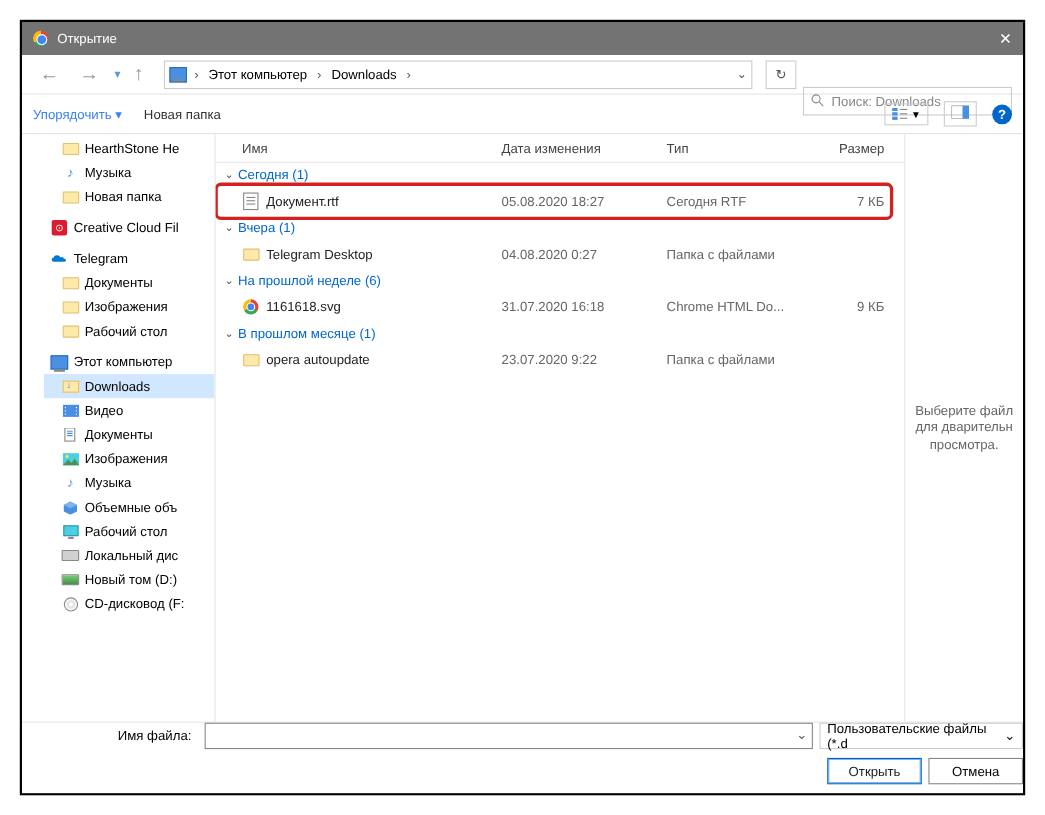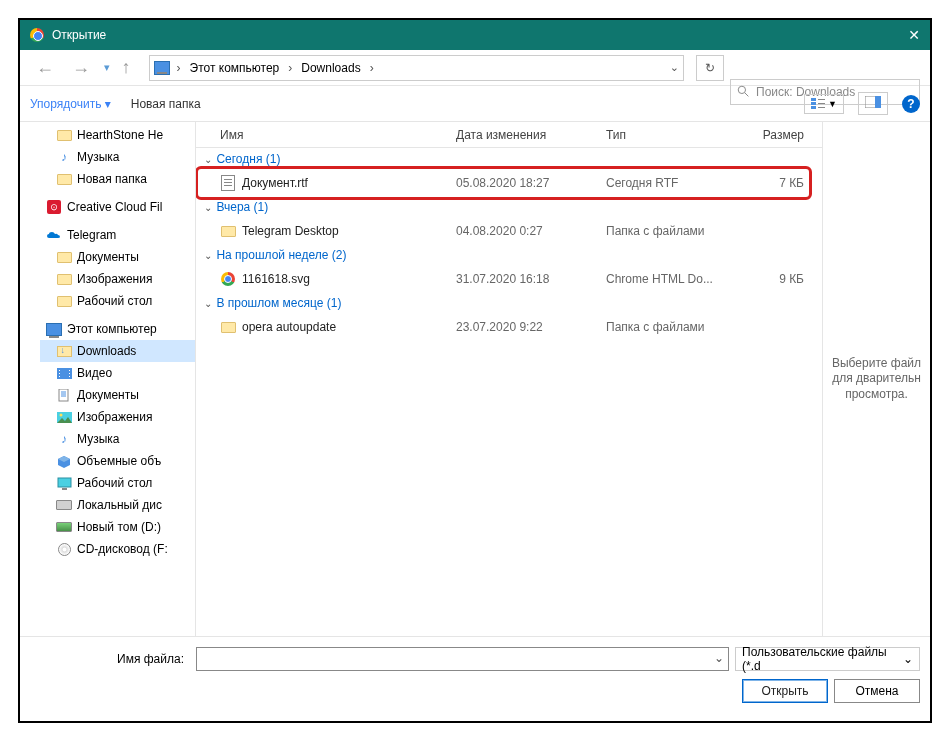--- a/index.html
+++ b/index.html
@@ -1,18 +1,18 @@
 <!DOCTYPE html>
 <html><head>
 <meta charset="utf-8">
 <style>
 * { box-sizing: border-box; margin: 0; padding: 0; font-family: "Segoe UI", Tahoma, sans-serif; font-size: 12px; }
 body { background: #fff; width: 950px; height: 741px; position: relative; }
 .outer-border { position: absolute; top: 18px; left: 18px; right: 18px; bottom: 18px; border: 2px solid #000; background: #fff; display: flex; flex-direction: column; }
-.titlebar { background: #0f766e; height: 30px; display: flex; align-items: center; color: #fff; padding: 0 10px; }
+.titlebar { background: #737373; height: 30px; display: flex; align-items: center; color: #fff; padding: 0 10px; }
 .titlebar .chrome-icon { width: 14px; height: 14px; border-radius: 50%; background: conic-gradient(#ea4335 0 120deg,#34a853 120deg 240deg,#fbbc05 240deg 360deg); margin-right: 8px; position: relative; }
 .titlebar .chrome-icon::after { content: ""; position: absolute; top: 3px; left: 3px; width: 8px; height: 8px; background: #4285f4; border: 1px solid #fff; border-radius: 50%; }
 .titlebar .title { flex: 1; }
 .titlebar .close { font-size: 14px; cursor: pointer; }
 .navbar { height: 36px; display: flex; align-items: center; gap: 6px; padding: 2px 10px; border-bottom: 1px solid #e5e5e5; }
 .navbar .arrow { color: #999; font-size: 18px; padding: 4px 6px; }
 .navbar .recent { color: #5b9bd5; font-size: 11px; padding-left:2px; }
 .breadcrumb { flex: 1; border: 1px solid #ccc; height: 26px; display: flex; align-items: center; padding: 0 4px; gap: 4px; margin: 0 6px; position: relative; }
 .breadcrumb .pc-icon { width:16px; height:14px; background:#4a90e2; border:1px solid #2a6fb2; position:relative; }
 .breadcrumb .pc-icon::after { content:""; position:absolute; left:2px; right:2px; top:10px; height:2px; background:#888; }
@@ -60,21 +60,21 @@
 .row > div { padding:0 8px; color:#666; }
 .row .c-name { padding-left:24px !important; display:flex; align-items:center; gap:6px; color:#222; }
 .row .c-name .fic { width:16px; height:16px; display:flex; align-items:center; justify-content:center; }
 .row.highlight { position:relative; }
 .row.highlight::before { content:""; position:absolute; left:-1px; right:10px; top:-4px; bottom:-4px; border:3px solid #d62020; border-radius:6px; pointer-events:none; z-index:5; }
 .rtf-i { width:14px; height:16px; border:1px solid #888; background:#fff; position:relative; }
 .rtf-i::before { content:""; position:absolute; left:2px; top:3px; right:2px; height:1px; background:#888; box-shadow:0 3px 0 #888,0 6px 0 #888; }
 .chrome-file { width:14px; height:14px; border-radius:50%; background:conic-gradient(#ea4335 0 120deg,#34a853 120deg 240deg,#fbbc05 240deg 360deg); position:relative; }
 .chrome-file::after { content:""; position:absolute; top:3px; left:3px; width:6px; height:6px; background:#4285f4; border:1px solid #fff; border-radius:50%; }
 .preview-pane { width:108px; border-left:1px solid #e5e5e5; display:flex; align-items:center; justify-content:center; text-align:center; color:#666; padding:6px; font-size:11px; line-height:1.3; }
-.footer { border-top:1px solid #e5e5e5; padding:10px; background:#fff; }
+.footer { border-top:1px solid #e5e5e5; background:#fff; }
 .f-row { display:flex; align-items:center; gap:6px; margin-bottom:8px; }
 .f-row.right { justify-content:flex-end; }
 .f-label { width:160px; text-align:right; padding-right:6px; }
 .f-input { flex:1; border:1px solid #888; height:24px; position:relative; }
 .f-input .dd { position:absolute; right:4px; top:3px; color:#555; }
 .f-filter { border:1px solid #ccc; height:24px; width:185px; padding:0 6px; display:flex; align-items:center; justify-content:space-between; }
 .f-btn { border:1px solid #888; height:24px; min-width:86px; display:flex; align-items:center; justify-content:center; }
 .f-btn.primary { border:1px solid #0066cc; box-shadow:inset 0 0 0 1px #7fb4e8; color:#222; }
 </style>
 </head>
@@ -312,21 +312,21 @@
             </span>
             <span>Telegram Desktop</span>
           </div>
         <div class="c-date">04.08.2020 0:27</div>
         <div class="c-type">Папка с файлами</div>
         <div class="c-size"></div>
       </div>
 
       <div class="group">
           <span class="chev">⌄</span>
-          <span>На прошлой неделе (2)</span>
+          <span>На прошлой неделе (6)</span>
         </div>
       <div class="row">
         <div class="c-name">
             <span class="fic">
               <div class="chrome-file"></div>
             </span>
             <span>1161618.svg</span>
           </div>
         <div class="c-date">31.07.2020 16:18</div>
         <div class="c-type">Chrome HTML Do...</div>

